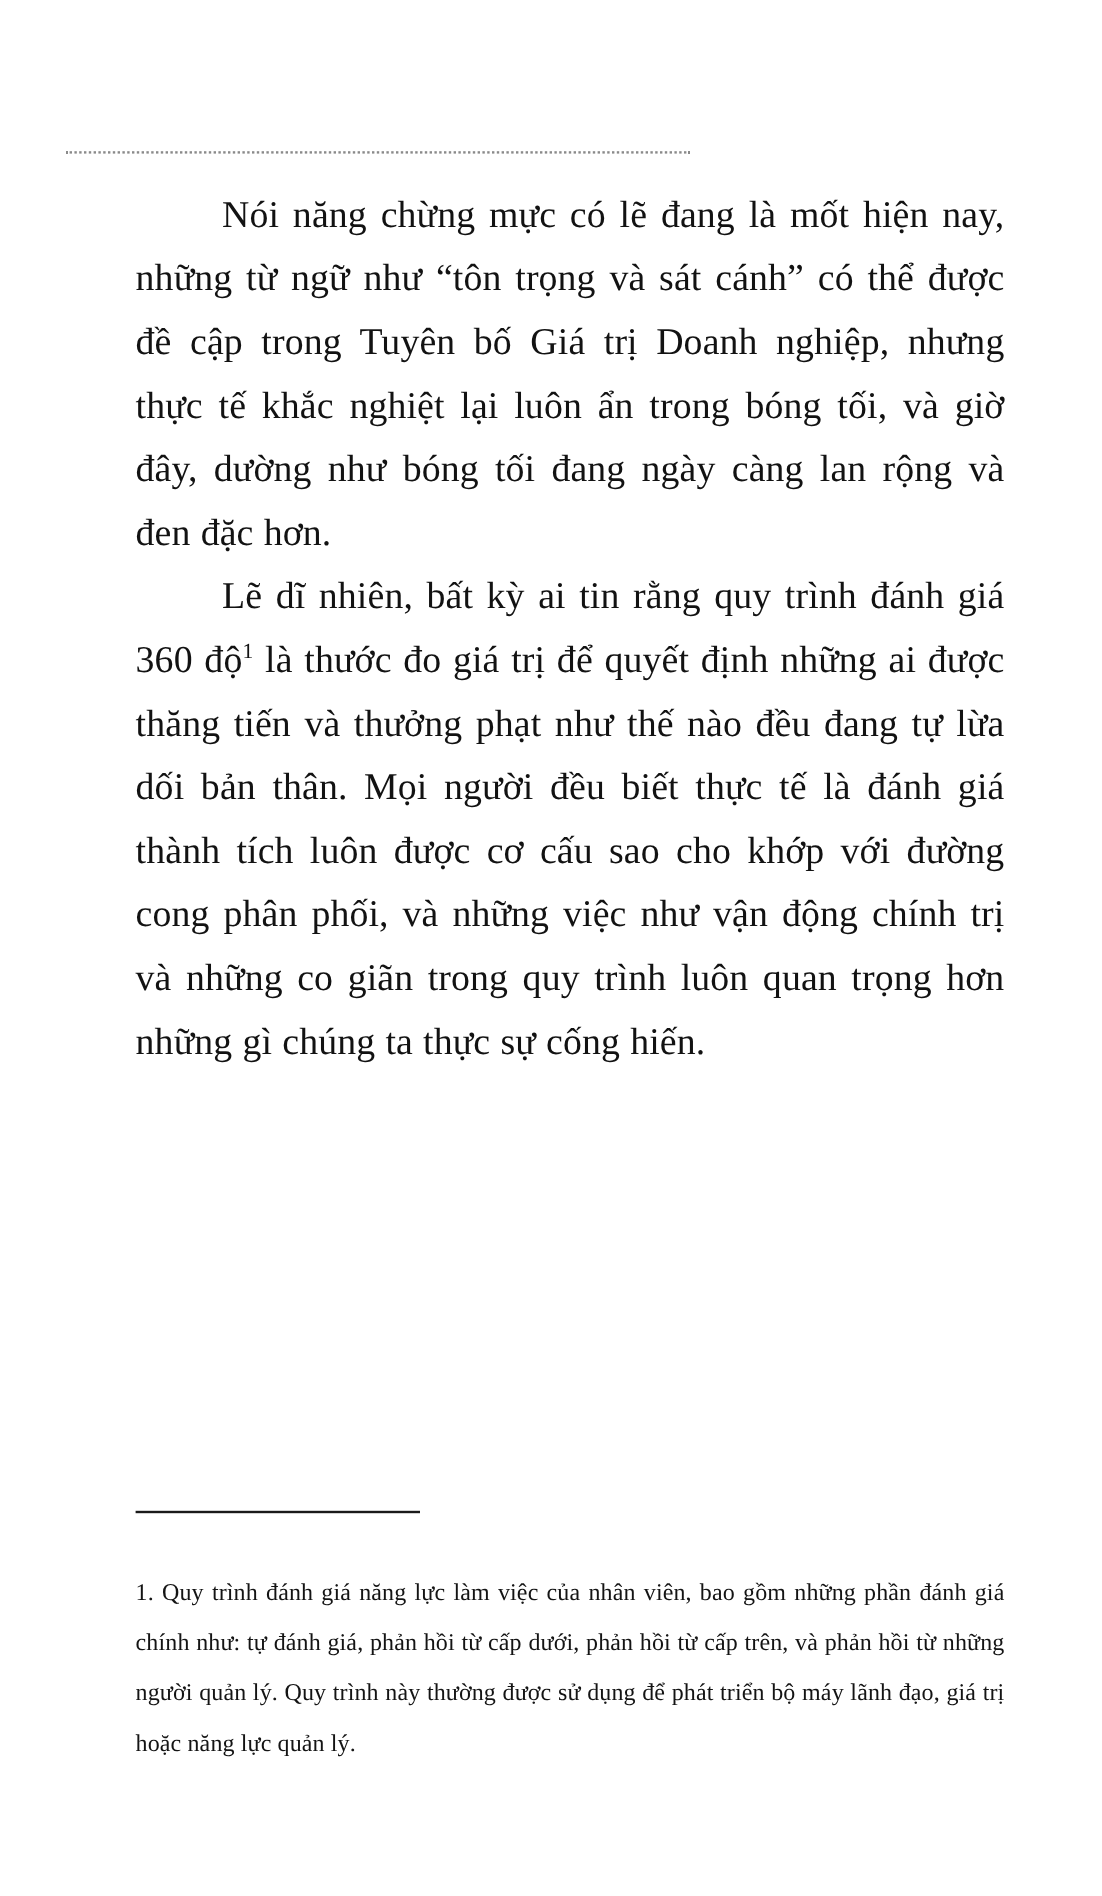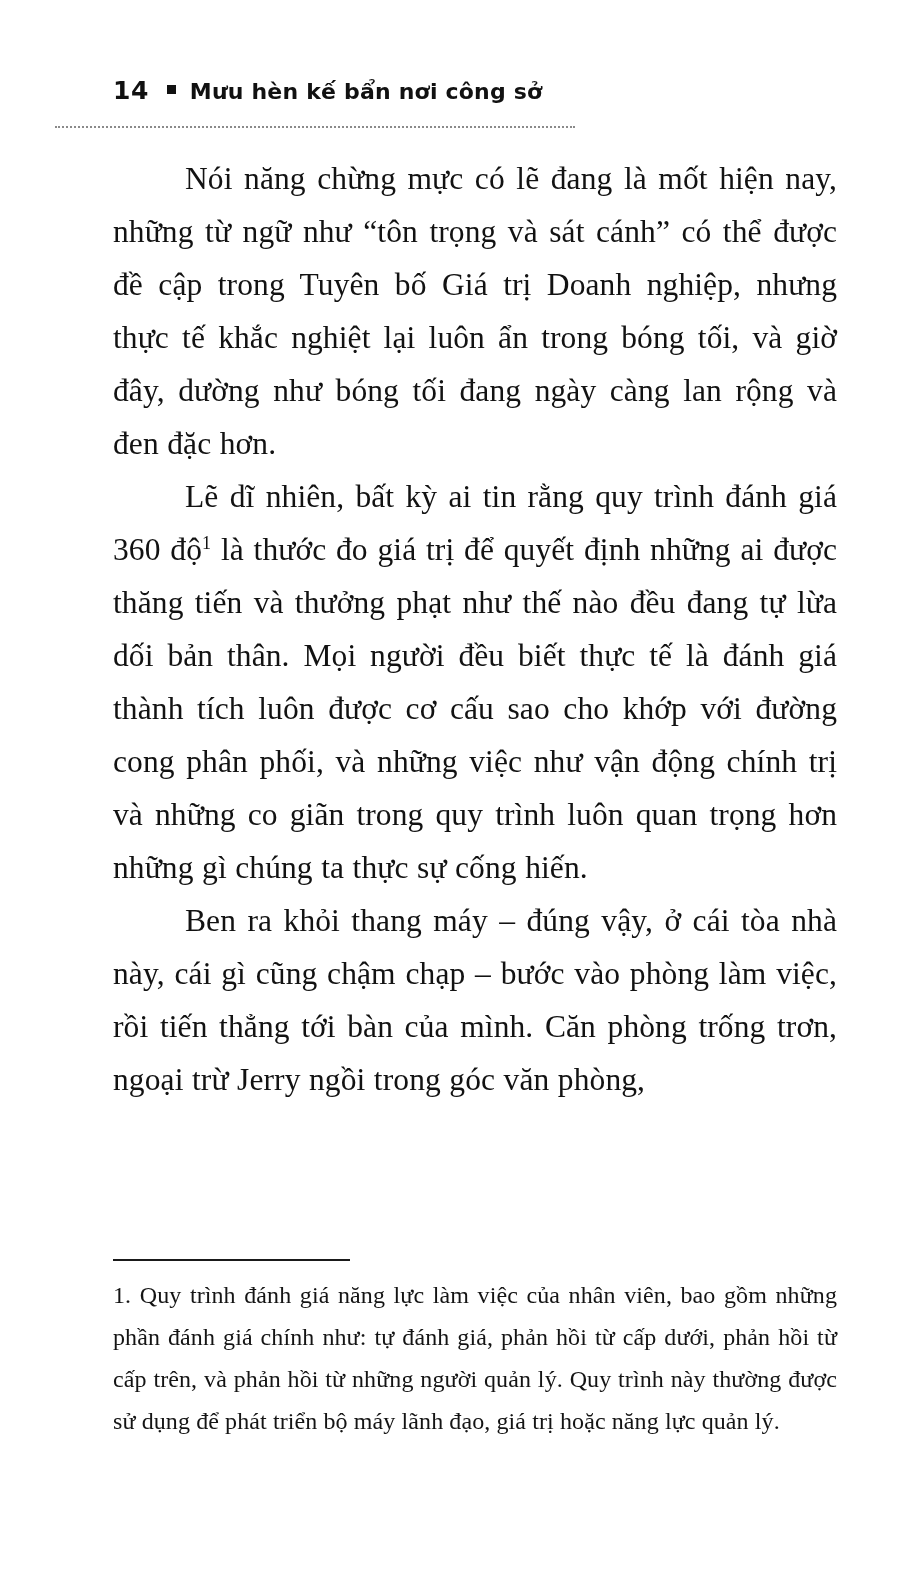--- a/index.html
+++ b/index.html
@@ -94,47 +94,39 @@
     position: absolute;
     left: 113px;
     top: 1259px;
     width: 237px;
     height: 0;
     border-top: 2px solid #1a1a1a;
   }
   .footnote {
     position: absolute;
     left: 113px;
-    top: 1274px;
+    top: 1306px;
     width: 724px;
-    font-size: 24px;
+    font-size: 20px;
     line-height: 42px;
     text-align: justify;
     color: #141414;
     letter-spacing: 0.1px;
   }
 </style>
 </head>
 <body>
 
 <div class="page">
 
-  <div class="header">
-    <div class="header-inner">
-      <span class="folio">14</span>
-      <span class="header-sep"></span>
-      <span class="running-title">Mưu hèn kế bẩn nơi công sở</span>
-    </div>
-  </div>
 
   <div class="header-rule"></div>
 
   <div class="body-block">
     <p class="para indent">Nói năng chừng mực có lẽ đang là mốt hiện nay, những từ ngữ như “tôn trọng và sát cánh” có thể được đề cập trong Tuyên bố Giá trị Doanh nghiệp, nhưng thực tế khắc nghiệt lại luôn ẩn trong bóng tối, và giờ đây, dường như bóng tối đang ngày càng lan rộng và đen đặc hơn.</p>
     <p class="para indent"><span>Lẽ dĩ nhiên, bất kỳ ai tin rằng quy trình đánh giá 360 độ</span><sup class="fn">1</sup><span> là thước đo giá trị để quyết định những ai được thăng tiến và thưởng phạt như thế nào đều đang tự lừa dối bản thân. Mọi người đều biết thực tế là đánh giá thành tích luôn được cơ cấu sao cho khớp với đường cong phân phối, và những việc như vận động chính trị và những co giãn trong quy trình luôn quan trọng hơn những gì chúng ta thực sự cống hiến.</span></p>
-    <p class="para indent">Ben ra khỏi thang máy – đúng vậy, ở cái tòa nhà này, cái gì cũng chậm chạp – bước vào phòng làm việc, rồi tiến thẳng tới bàn của mình. Căn phòng trống trơn, ngoại trừ Jerry ngồi trong góc văn phòng,</p>
   </div>
 
   <div class="footnote-rule"></div>
 
   <div class="footnote">1. Quy trình đánh giá năng lực làm việc của nhân viên, bao gồm những phần đánh giá chính như: tự đánh giá, phản hồi từ cấp dưới, phản hồi từ cấp trên, và phản hồi từ những người quản lý. Quy trình này thường được sử dụng để phát triển bộ máy lãnh đạo, giá trị hoặc năng lực quản lý.</div>
 
 </div>
 
 </body></html>

